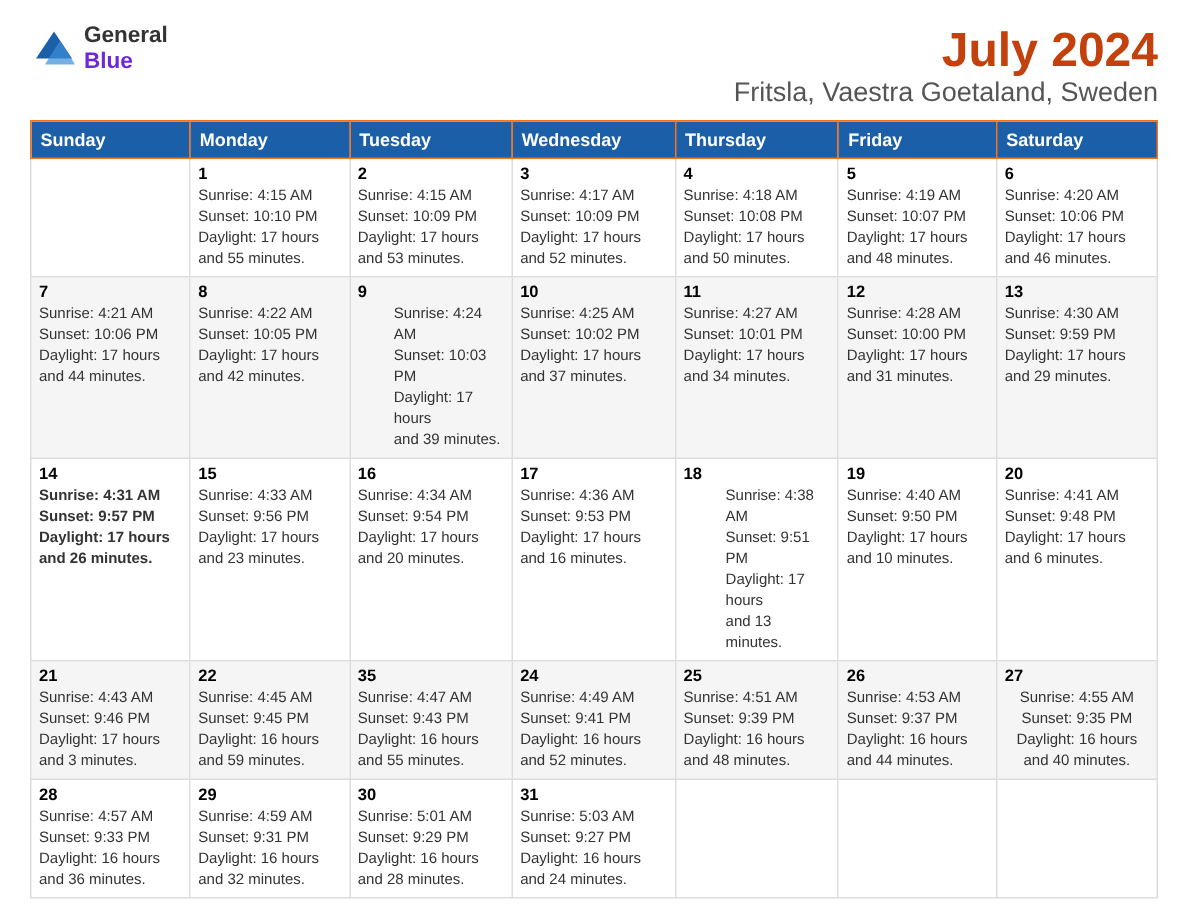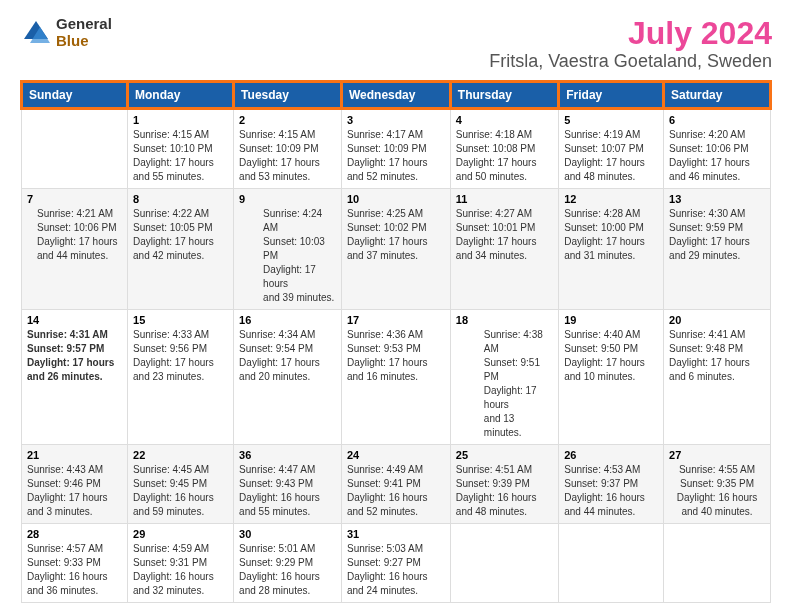--- a/index.html
+++ b/index.html
@@ -34,54 +34,54 @@
       line-height: 1.1;
     }
     .logo-general {
       font-size: 15px;
       font-weight: bold;
       color: #333;
     }
     .logo-blue {
       font-size: 15px;
       font-weight: bold;
-      color: #a16207;
+      color: #6d28d9;
     }
     .logo-icon {
       width: 32px;
       height: 32px;
       margin-right: 4px;
     }
     .title-block {
       text-align: right;
     }
     .main-title {
       font-size: 32px;
       font-weight: bold;
-      color: #ec4899;
+      color: #c2410c;
       line-height: 1.1;
     }
     .subtitle {
       font-size: 18px;
       color: #555;
     }
     .calendar {
       flex: 1;
       border-collapse: collapse;
       width: 100%;
       font-size: 10.5px;
     }
     .calendar th {
       background-color: #1a5fa8;
       color: white;
       text-align: left;
       padding: 5px 6px;
       font-size: 12px;
       font-weight: bold;
-      border: 3px solid #f97316;
+      border: 1px solid #f97316;
     }
     .calendar td {
       border: 1px solid #ddd;
       vertical-align: top;
       padding: 4px 5px;
       width: 113px;
       background: #fff;
     }
     .calendar tr:nth-child(even) td {
       background-color: #f5f5f5;
@@ -176,21 +176,21 @@
             <span class="day-num">6</span>
             <div class="day-info" style="white-space: pre-line;">Sunrise: 4:20 AM
 Sunset: 10:06 PM
 Daylight: 17 hours
 and 46 minutes.</div>
           </td>
         </tr>
         <tr>
           <td>
             <span class="day-num">7</span>
-            <div class="day-info" style="white-space: pre-line; margin-left: 10px;">Sunrise: 4:21 AM
+            <div class="day-info" style="white-space: pre-line;">Sunrise: 4:21 AM
 Sunset: 10:06 PM
 Daylight: 17 hours
 and 44 minutes.</div>
           </td>
           <td>
             <span class="day-num">8</span>
             <div class="day-info" style="white-space: pre-line;">Sunrise: 4:22 AM
 Sunset: 10:05 PM
 Daylight: 17 hours
 and 42 minutes.</div>
@@ -291,21 +291,21 @@
 and 3 minutes.</div>
           </td>
           <td>
             <span class="day-num">22</span>
             <div class="day-info" style="white-space: pre-line;">Sunrise: 4:45 AM
 Sunset: 9:45 PM
 Daylight: 16 hours
 and 59 minutes.</div>
           </td>
           <td>
-            <span class="day-num">36</span>
+            <span class="day-num">35</span>
             <div class="day-info" style="white-space: pre-line;">Sunrise: 4:47 AM
 Sunset: 9:43 PM
 Daylight: 16 hours
 and 55 minutes.</div>
           </td>
           <td>
             <span class="day-num">24</span>
             <div class="day-info" style="white-space: pre-line;">Sunrise: 4:49 AM
 Sunset: 9:41 PM
 Daylight: 16 hours

